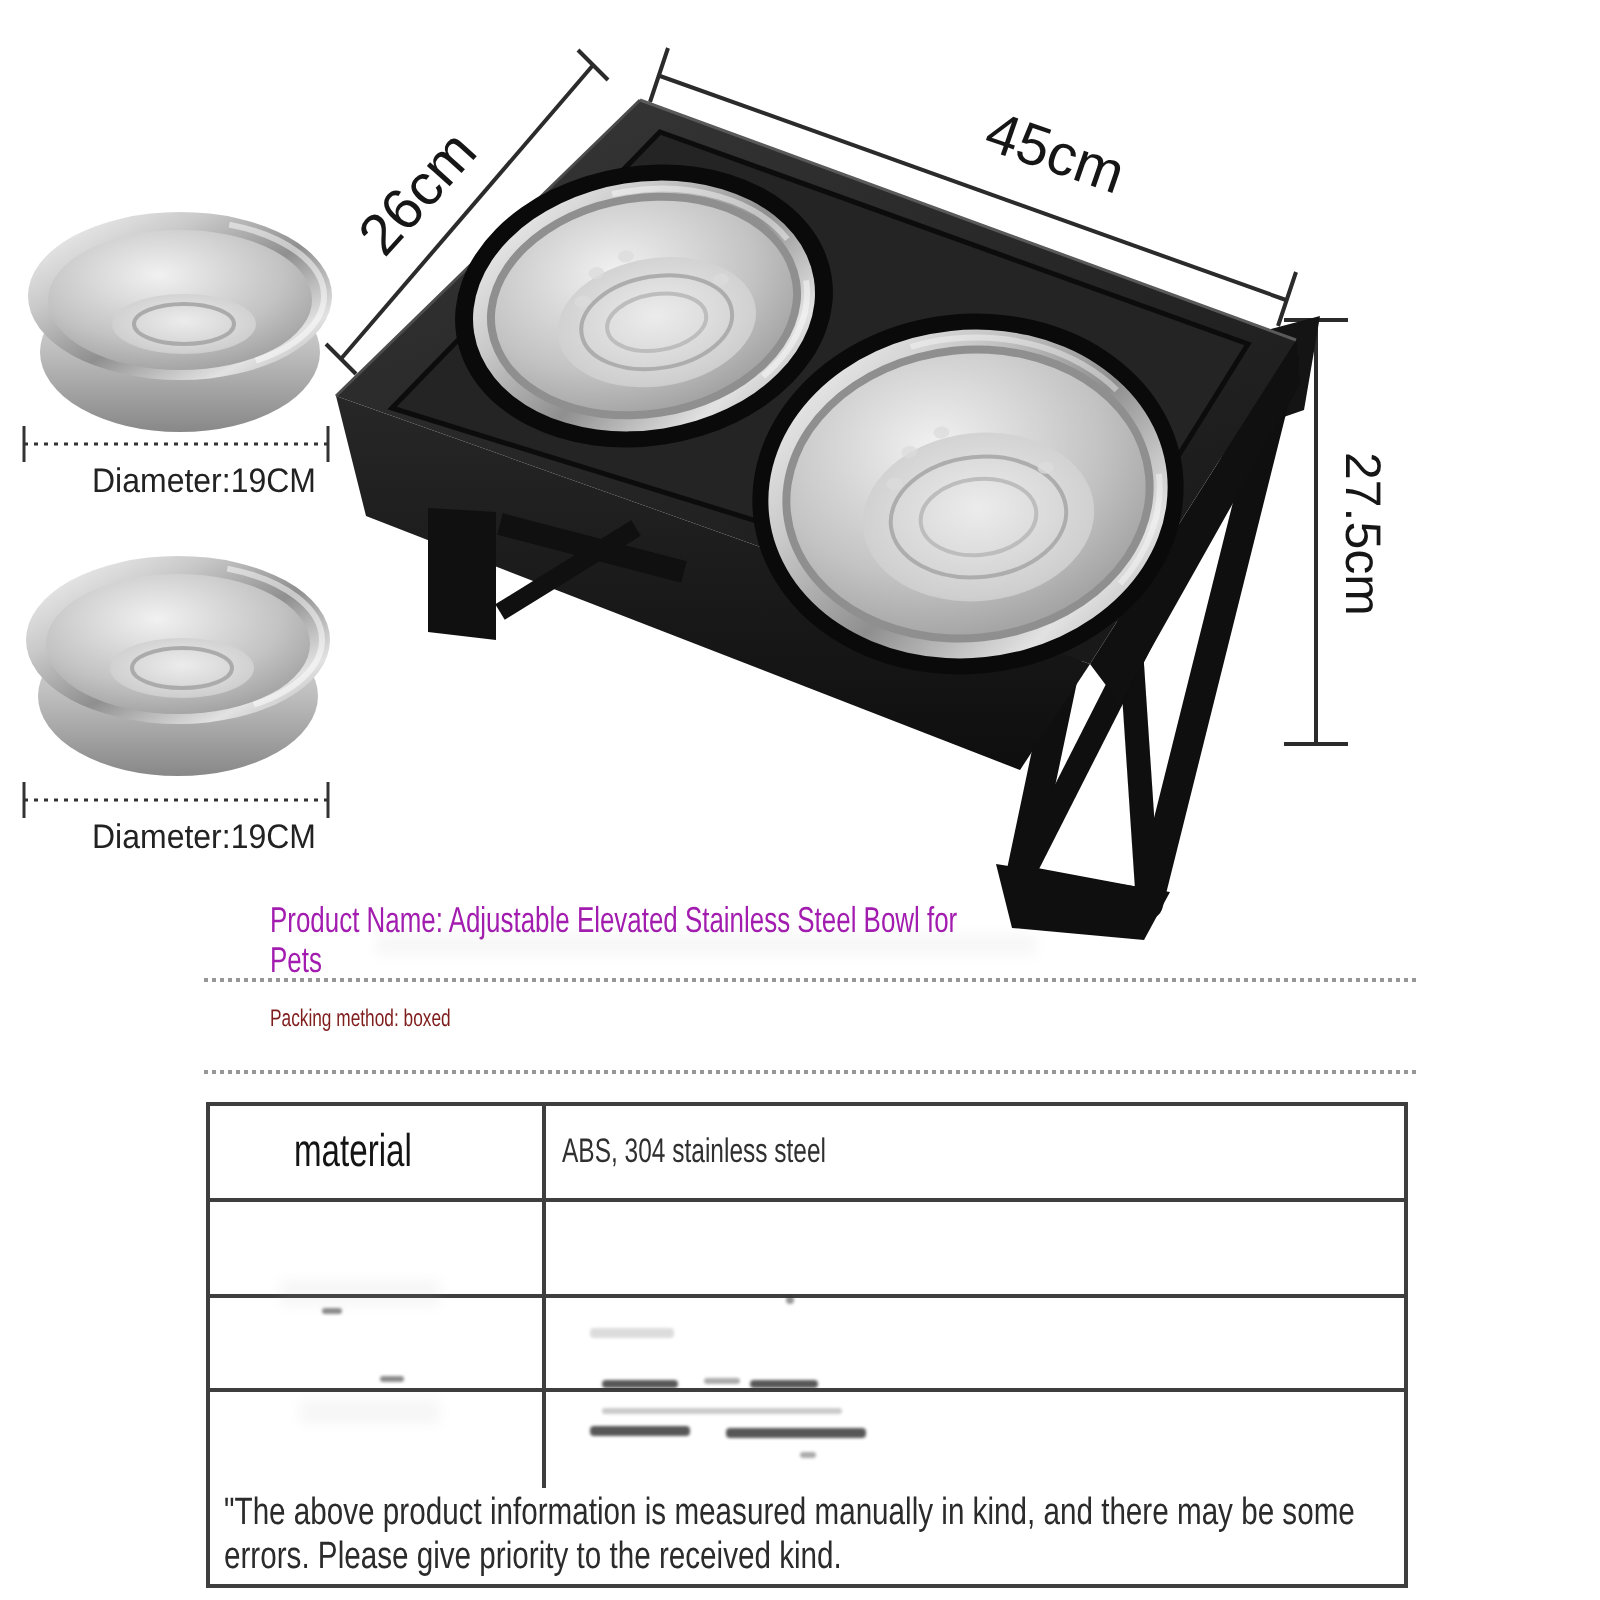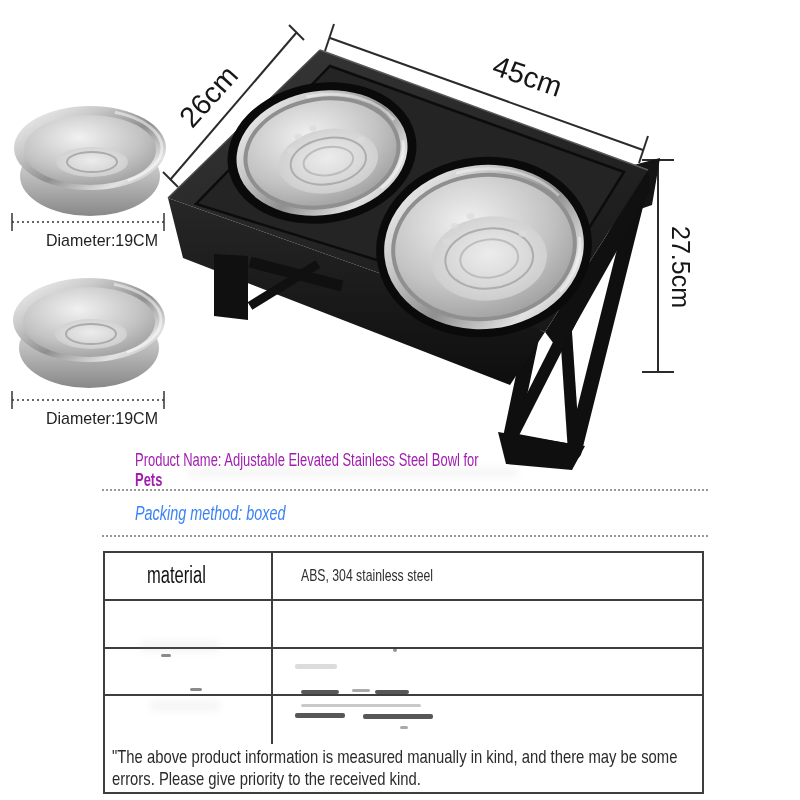--- a/index.html
+++ b/index.html
@@ -7,32 +7,32 @@
     width:800px;height:800px;background:#ffffff;position:relative;
     font-family:"Liberation Sans",sans-serif;overflow:hidden;
   }
   .abs{position:absolute;}
   
   .cond{display:inline-block;transform:scaleX(.72);transform-origin:0 50%;white-space:nowrap;}
   .cond78{display:inline-block;transform:scaleX(.78);transform-origin:0 50%;white-space:nowrap;}
   .cond80{display:inline-block;transform:scaleX(.80);transform-origin:0 50%;white-space:nowrap;}
 
   .info-line{color:#a21caf;font-size:18px;line-height:1.15;}
-  .packing-line{color:#3b82f6;font-size:20px;font-style:italic;}
+  .packing-line{color:#7f1d1d;font-size:12px;}
   .dotted-sep{left:102px;width:606px;height:0;border-top:2px dotted #979797;}
 
   .spec-table{
     left:103px;top:551px;width:601px;height:243px;
     border:2px solid #3e3e3e;box-sizing:border-box;
     display:grid;grid-template-columns:168px 1fr;grid-template-rows:repeat(5,1fr);
   }
   .spec-cell{border-bottom:2px solid #3e3e3e;display:flex;align-items:center;box-sizing:border-box;}
   .spec-cell.last{border-bottom:none;}
   .spec-cell.left{border-right:2px solid #3e3e3e;justify-content:center;}
-  .spec-cell.right{padding-left:28px;}
+  .spec-cell.right{padding-left:8px;}
   .cell-material{font-size:23px;color:#141414;}
   .cell-abs{font-size:17px;color:#303030;}
   .cell-weight{font-size:17px;color:#303030;}
   .cell-kg{font-size:27px;color:#1a1a1a;font-weight:500;}
 
   .smudge{position:absolute;background:#2e2e2e;filter:blur(.7px);border-radius:2px;}
   .smudge.faint{opacity:.16;}
   .smudge.blob{background:#9a9a9a;filter:blur(3px);}
   .footer-line{color:#2b2b2b;font-size:19px;line-height:1.15;}
 
@@ -42,21 +42,21 @@
   .dia-label{fill:#222222;font-size:17px;}
   #photo-layer{left:0;top:0;z-index:5;pointer-events:none;}
   .text-layer{z-index:1;}
 </style>
 </head>
 <body>
 
 <div class="abs text-layer info-line" style="left:135px;top:450px;">
   <span class="cond">Product Name: Adjustable Elevated Stainless Steel Bowl for</span>
 </div>
-<div class="abs text-layer info-line" style="left:135px;top:470px;font-weight:bold;">
+<div class="abs text-layer info-line" style="left:135px;top:470px;">
   <span class="cond">Pets</span>
 </div>
 <div class="abs text-layer smudge blob" style="left:188px;top:467px;width:330px;height:11px;opacity:.07;"></div>
 
 <div class="abs text-layer dotted-sep" style="top:489px;"></div>
 
 <div class="abs text-layer packing-line" style="left:135px;top:502px;">
   <span class="cond">Packing method: boxed</span>
 </div>
 

